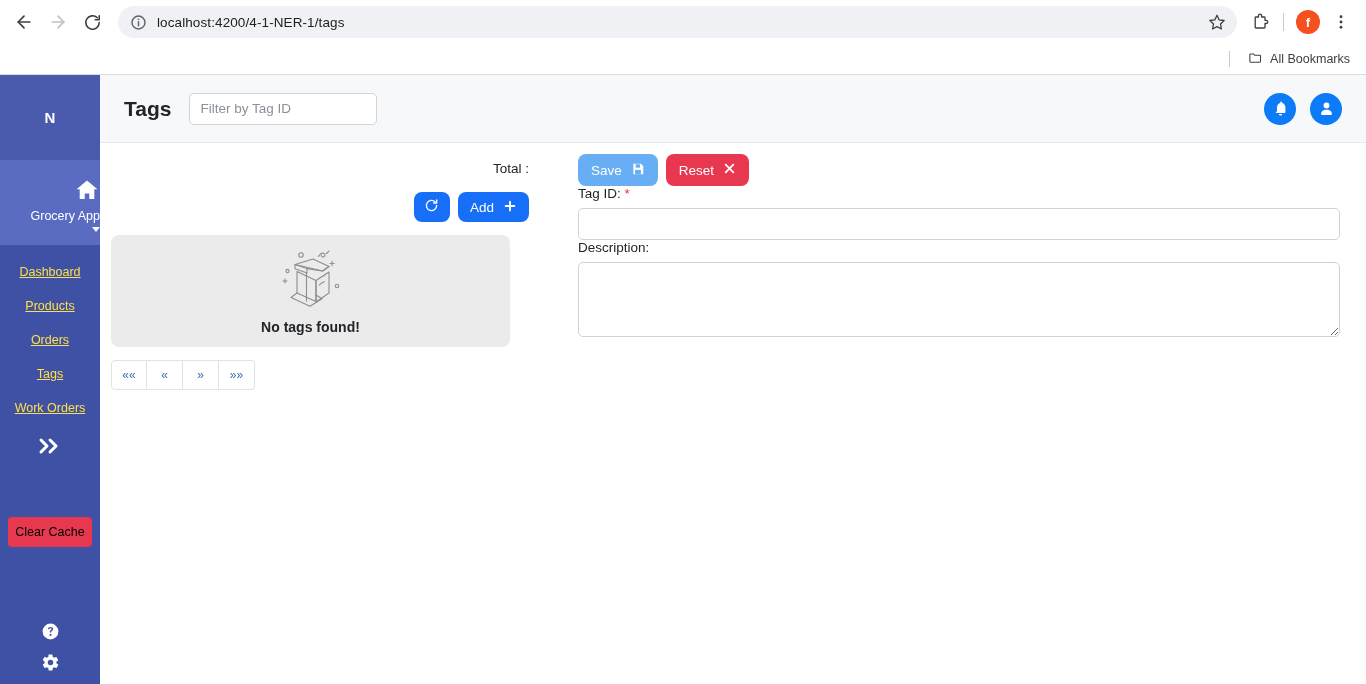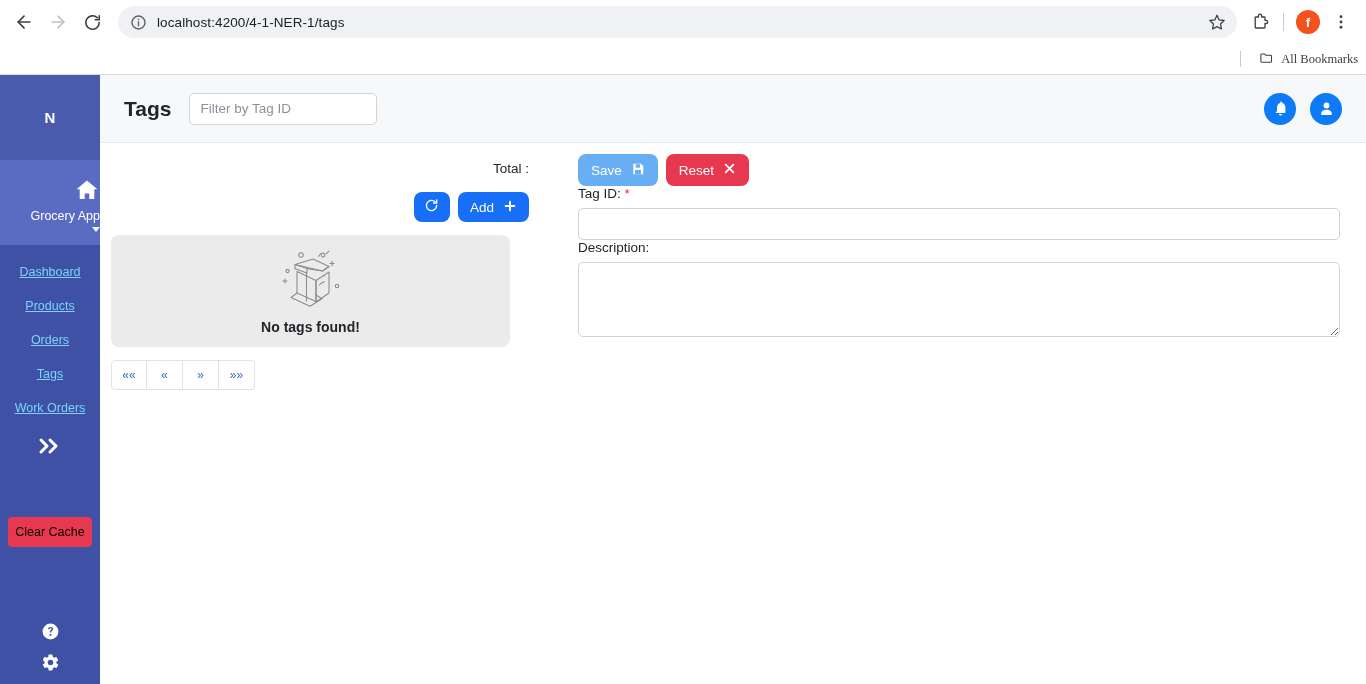--- a/index.html
+++ b/index.html
@@ -53,21 +53,21 @@
   }
   .profile-avatar {
     width: 24px; height: 24px; border-radius: 50%;
     background: #f4511e; color: #fff;
     display: flex; align-items: center; justify-content: center;
     font-size: 13px; font-weight: 600; flex: none; cursor: pointer;
     margin: 0 4px;
   }
   .bookmarks-row {
     height: 30px; display: flex; align-items: center;
-    justify-content: flex-end; padding-right: 2px; gap: 0; font-family: Liberation Serif, serif;
+    justify-content: flex-end; padding-right: 10px; gap: 0;
   }
   .bm-sep { width: 1px; height: 16px; background: #c6cad1; margin-right: 12px; }
   .bm-item {
     display: flex; align-items: center; gap: 7px;
     font-size: 12.5px; color: #3c4043; cursor: pointer;
     padding: 3px 6px; border-radius: 4px;
   }
 
   
   .app-shell { display: flex; height: 609px; width: 1366px; }
@@ -92,21 +92,21 @@
   .app-block .app-label {
     color: #fff; font-size: 12.5px; line-height: 15px; margin-top: 1px;
   }
   .app-block .caret {
     width: 0; height: 0; margin-top: 3px;
     border-left: 4px solid transparent; border-right: 4px solid transparent;
     border-top: 5px solid #ffffff;
   }
   .nav-list { width: 100%; padding-top: 10px; }
   .nav-link {
-    display: block; text-align: center; color: #7dd3fc;
+    display: block; text-align: center; color: #fde047;
     font-size: 12.5px; text-decoration: underline;
     padding: 10px 0; cursor: pointer;
   }
   .expand-row {
     width: 100%; display: flex; justify-content: center;
     padding: 12px 0 0 0; cursor: pointer;
   }
   .clear-cache-wrap { width: 100%; padding: 58px 8px 0 8px; }
   .clear-cache {
     width: 100%; background: #e8384f; color: #000000;

